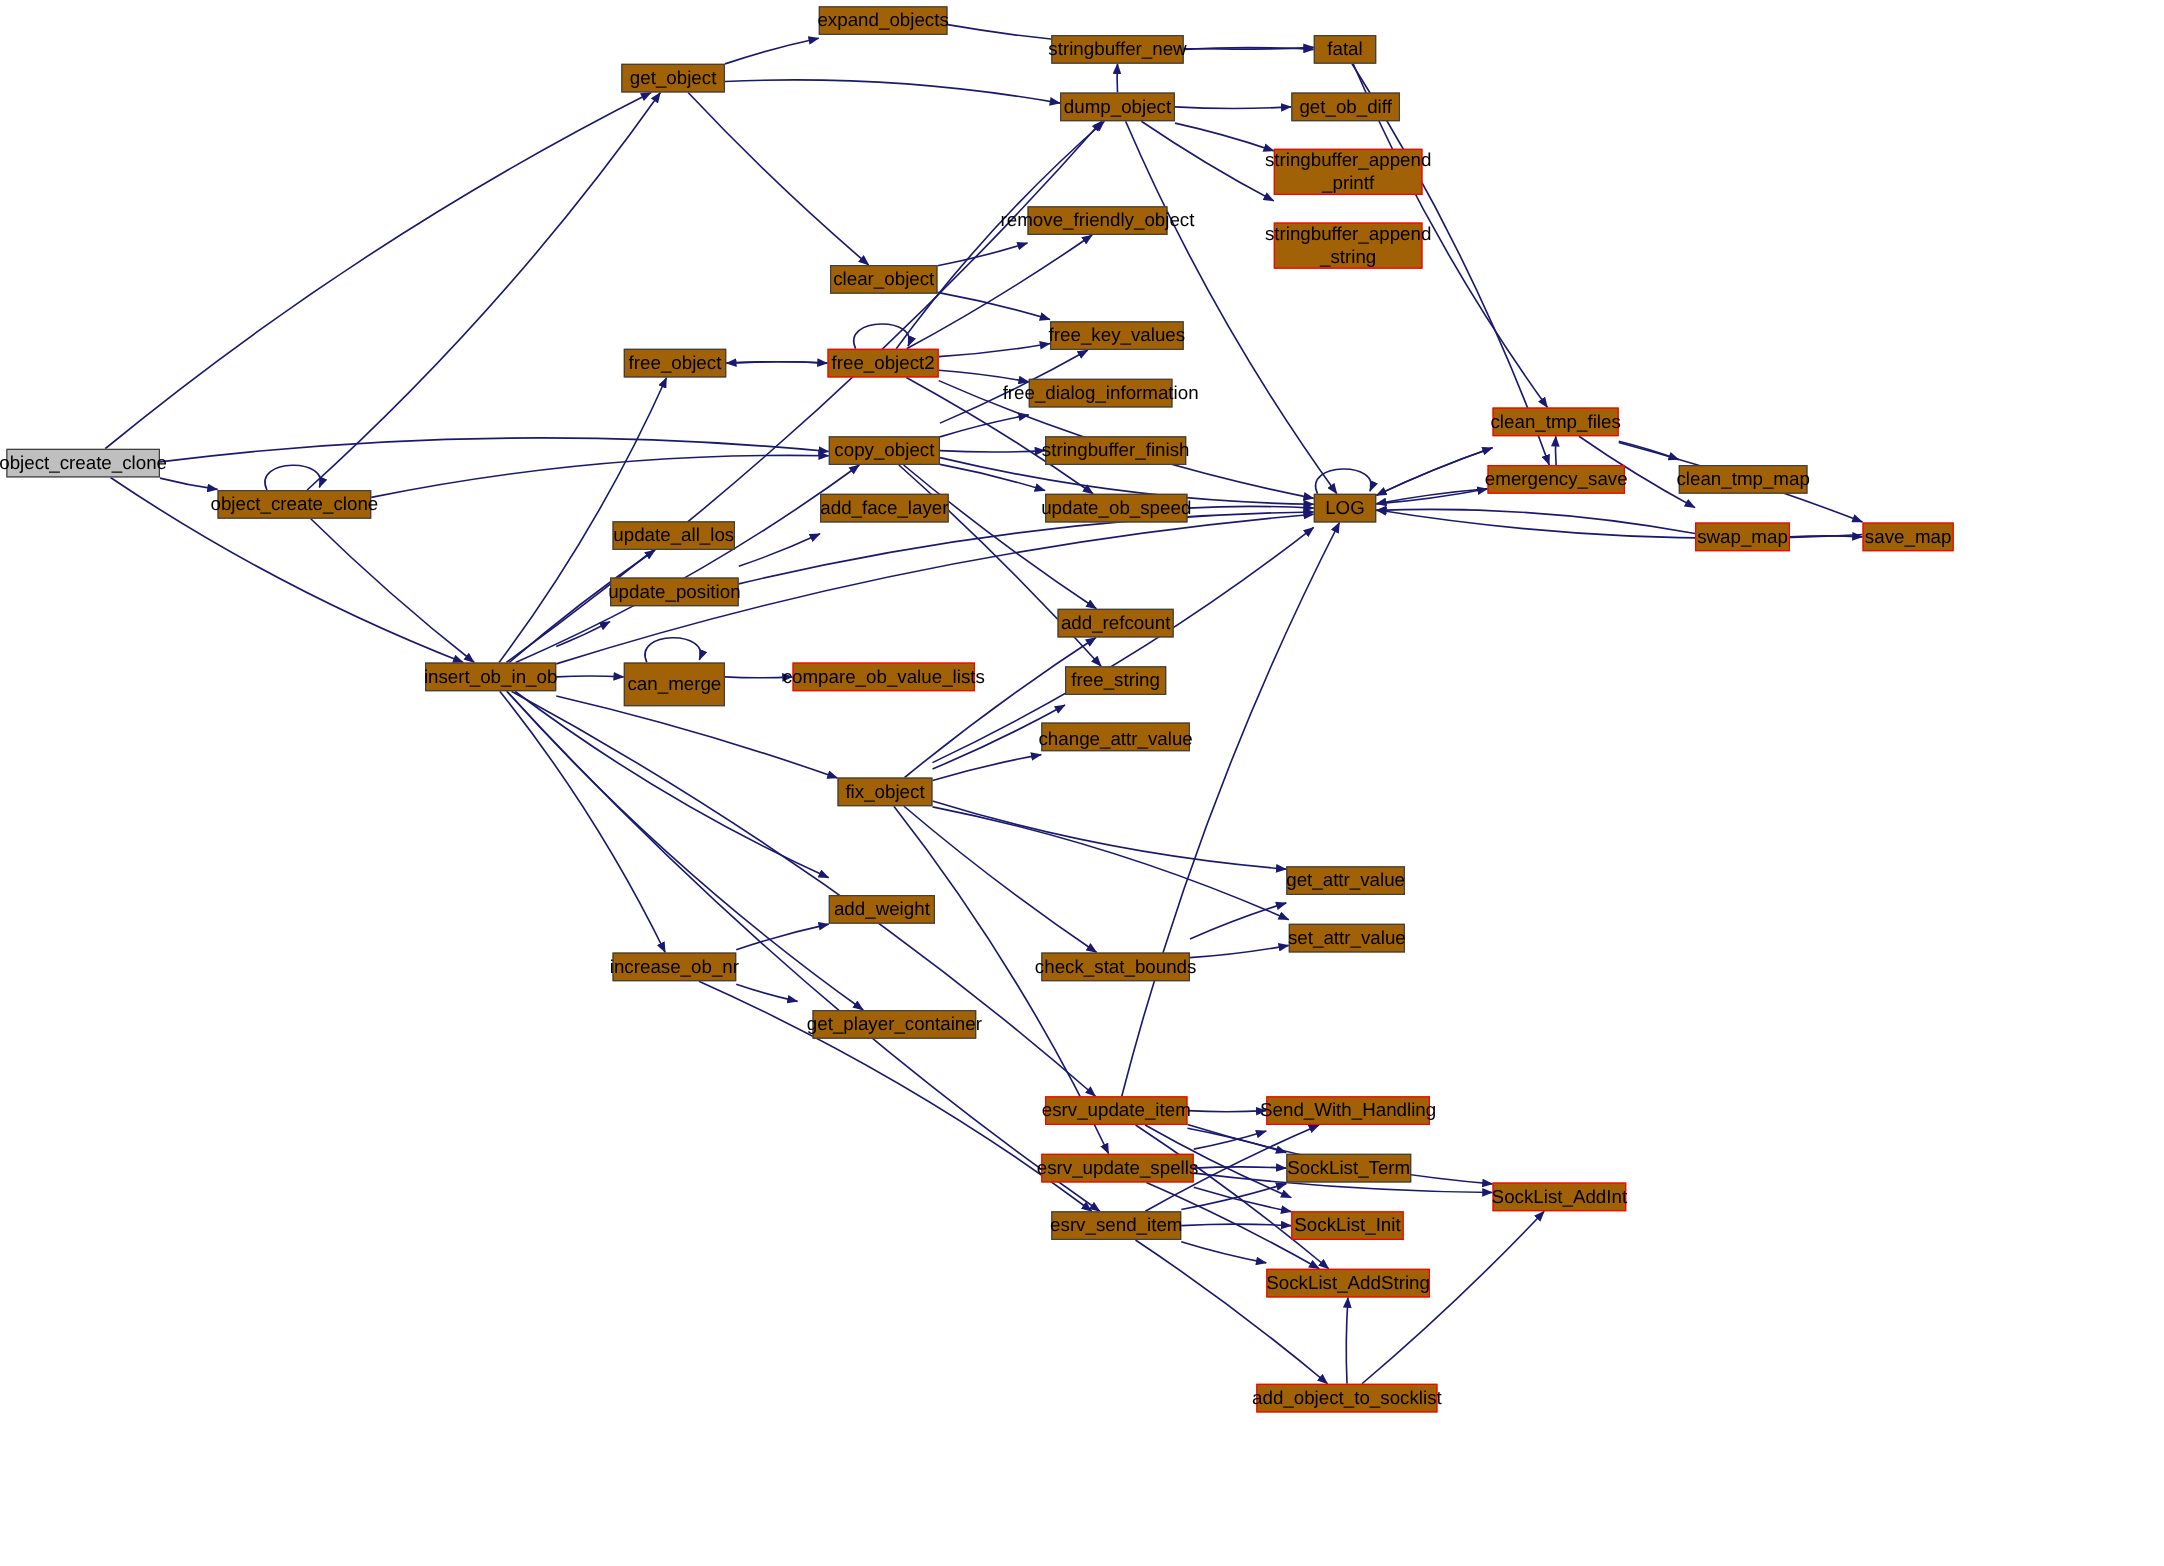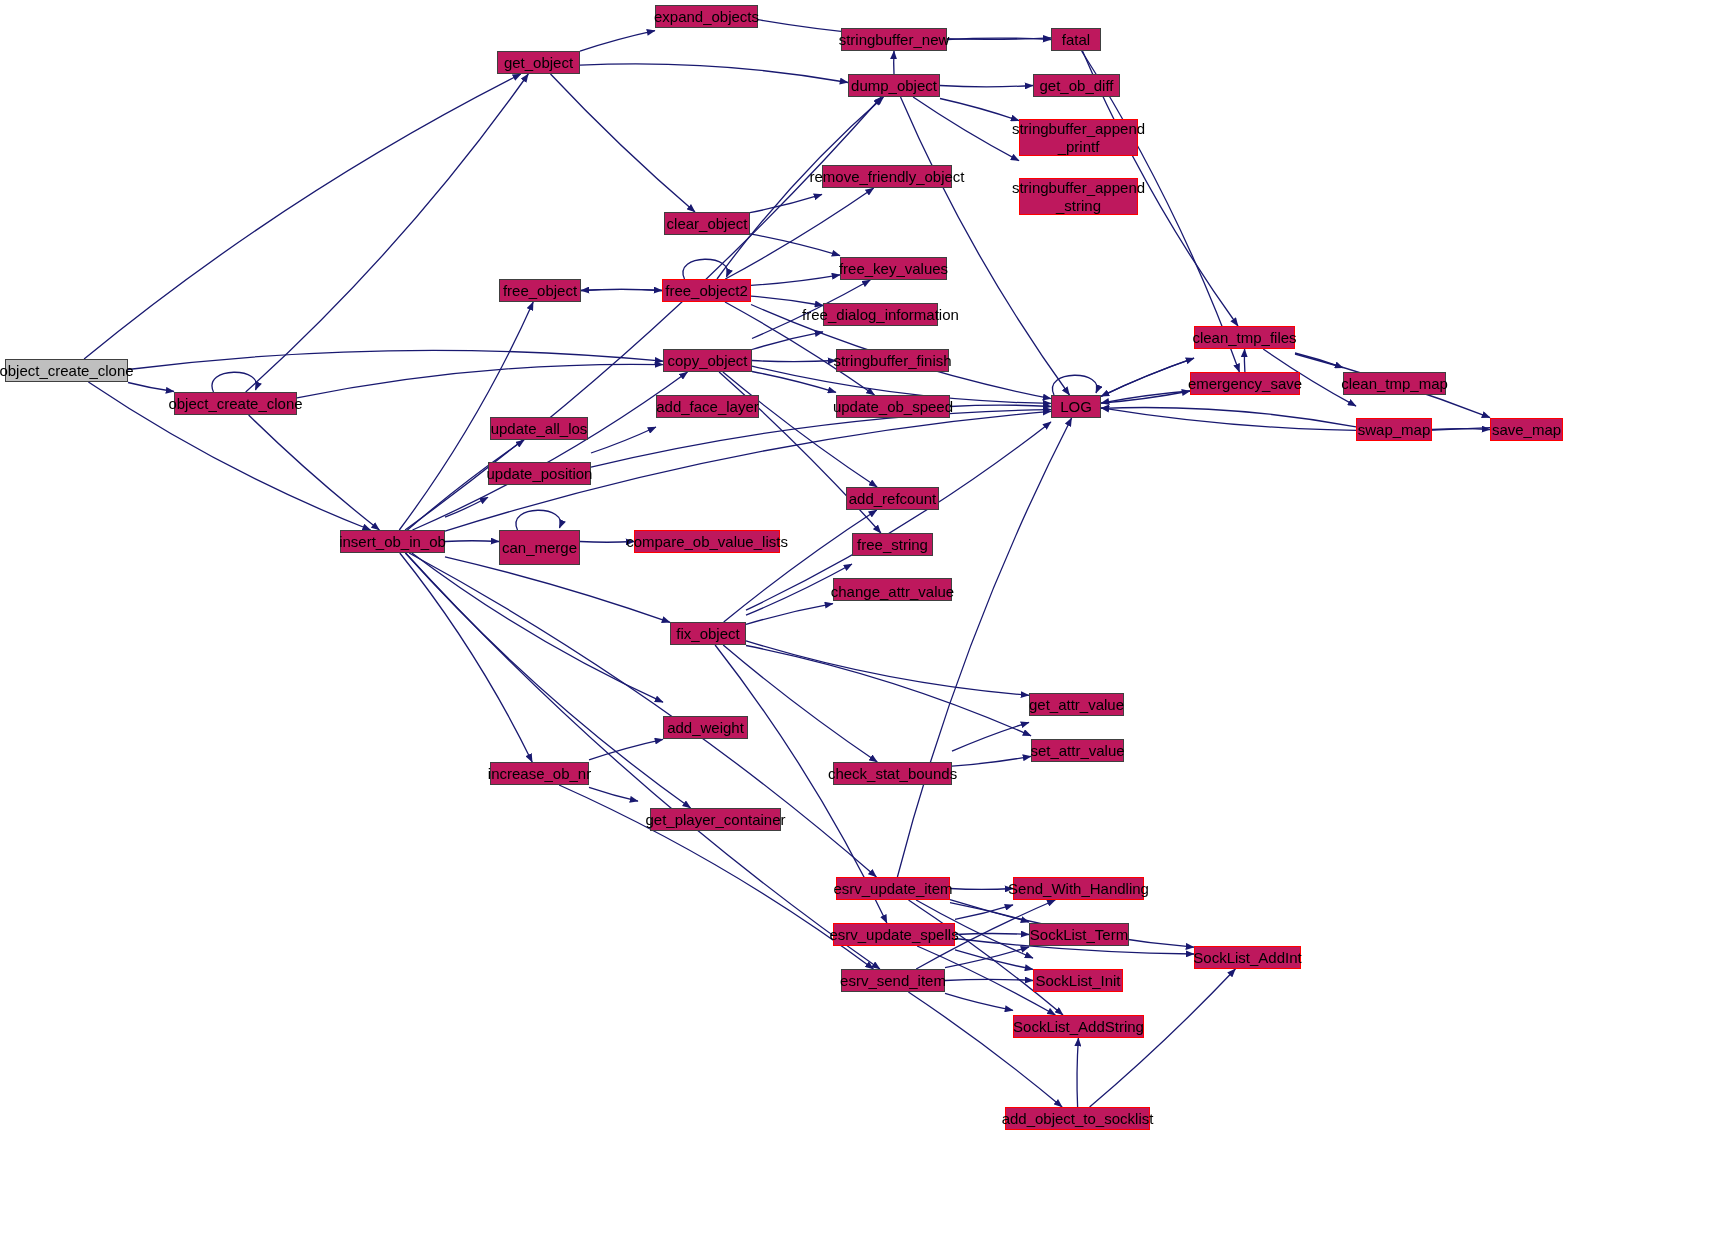--- a/index.html
+++ b/index.html
@@ -24,21 +24,21 @@
     height: 1253px;
     pointer-events: none;
   }
   .gnode {
     position: absolute;
     box-sizing: border-box;
     display: flex;
     align-items: center;
     justify-content: center;
     text-align: center;
-    background: #be185d;
+    background: #a16207;
     border: 1px solid #404040;
     color: #000000;
     font-size: 15px;
     line-height: 1.15;
     white-space: pre;
     letter-spacing: 0px;
     cursor: default;
     z-index: 5;
   }
   .gnode.red {
@@ -171,21 +171,21 @@
       <div class="gnode" style="left: 497px; top: 51px; width: 83px; height: 23px;"><span class="lbl">get_object</span></div>
       <div class="gnode" style="left: 655px; top: 5px; width: 103px; height: 23px;"><span class="lbl">expand_objects</span></div>
       <div class="gnode" style="left: 841px; top: 28px; width: 106px; height: 23px;"><span class="lbl">stringbuffer_new</span></div>
       <div class="gnode" style="left: 1051px; top: 28px; width: 50px; height: 23px;"><span class="lbl">fatal</span></div>
       <div class="gnode" style="left: 848px; top: 74px; width: 92px; height: 23px;"><span class="lbl">dump_object</span></div>
       <div class="gnode" style="left: 1033px; top: 74px; width: 87px; height: 23px;"><span class="lbl">get_ob_diff</span></div>
       <div class="gnode red" style="left: 1019px; top: 119px; width: 119px; height: 37px;"><span class="lbl">stringbuffer_append
 _printf</span></div>
       <div class="gnode red" style="left: 1019px; top: 178px; width: 119px; height: 37px;"><span class="lbl">stringbuffer_append
 _string</span></div>
-      <div class="gnode" style="left: 822px; top: 165px; width: 130px; height: 23px; text-align: center;"><span class="lbl">remove_friendly_object</span></div>
+      <div class="gnode" style="left: 822px; top: 165px; width: 112px; height: 23px; text-align: center;"><span class="lbl">remove_friendly_object</span></div>
       <div class="gnode" style="left: 664px; top: 212px; width: 86px; height: 23px;"><span class="lbl">clear_object</span></div>
       <div class="gnode" style="left: 499px; top: 279px; width: 82px; height: 23px;"><span class="lbl">free_object</span></div>
       <div class="gnode red" style="left: 662px; top: 279px; width: 89px; height: 23px;"><span class="lbl">free_object2</span></div>
       <div class="gnode" style="left: 840px; top: 257px; width: 107px; height: 23px;"><span class="lbl">free_key_values</span></div>
       <div class="gnode" style="left: 823px; top: 303px; width: 115px; height: 23px;"><span class="lbl">free_dialog_information</span></div>
       <div class="gnode" style="left: 663px; top: 349px; width: 89px; height: 23px;"><span class="lbl">copy_object</span></div>
       <div class="gnode" style="left: 836px; top: 349px; width: 113px; height: 23px;"><span class="lbl">stringbuffer_finish</span></div>
       <div class="gnode" style="left: 836px; top: 395px; width: 114px; height: 23px;"><span class="lbl">update_ob_speed</span></div>
       <div class="gnode" style="left: 1051px; top: 395px; width: 50px; height: 23px;"><span class="lbl">LOG</span></div>
       <div class="gnode red" style="left: 1194px; top: 326px; width: 101px; height: 23px;"><span class="lbl">clean_tmp_files</span></div>

